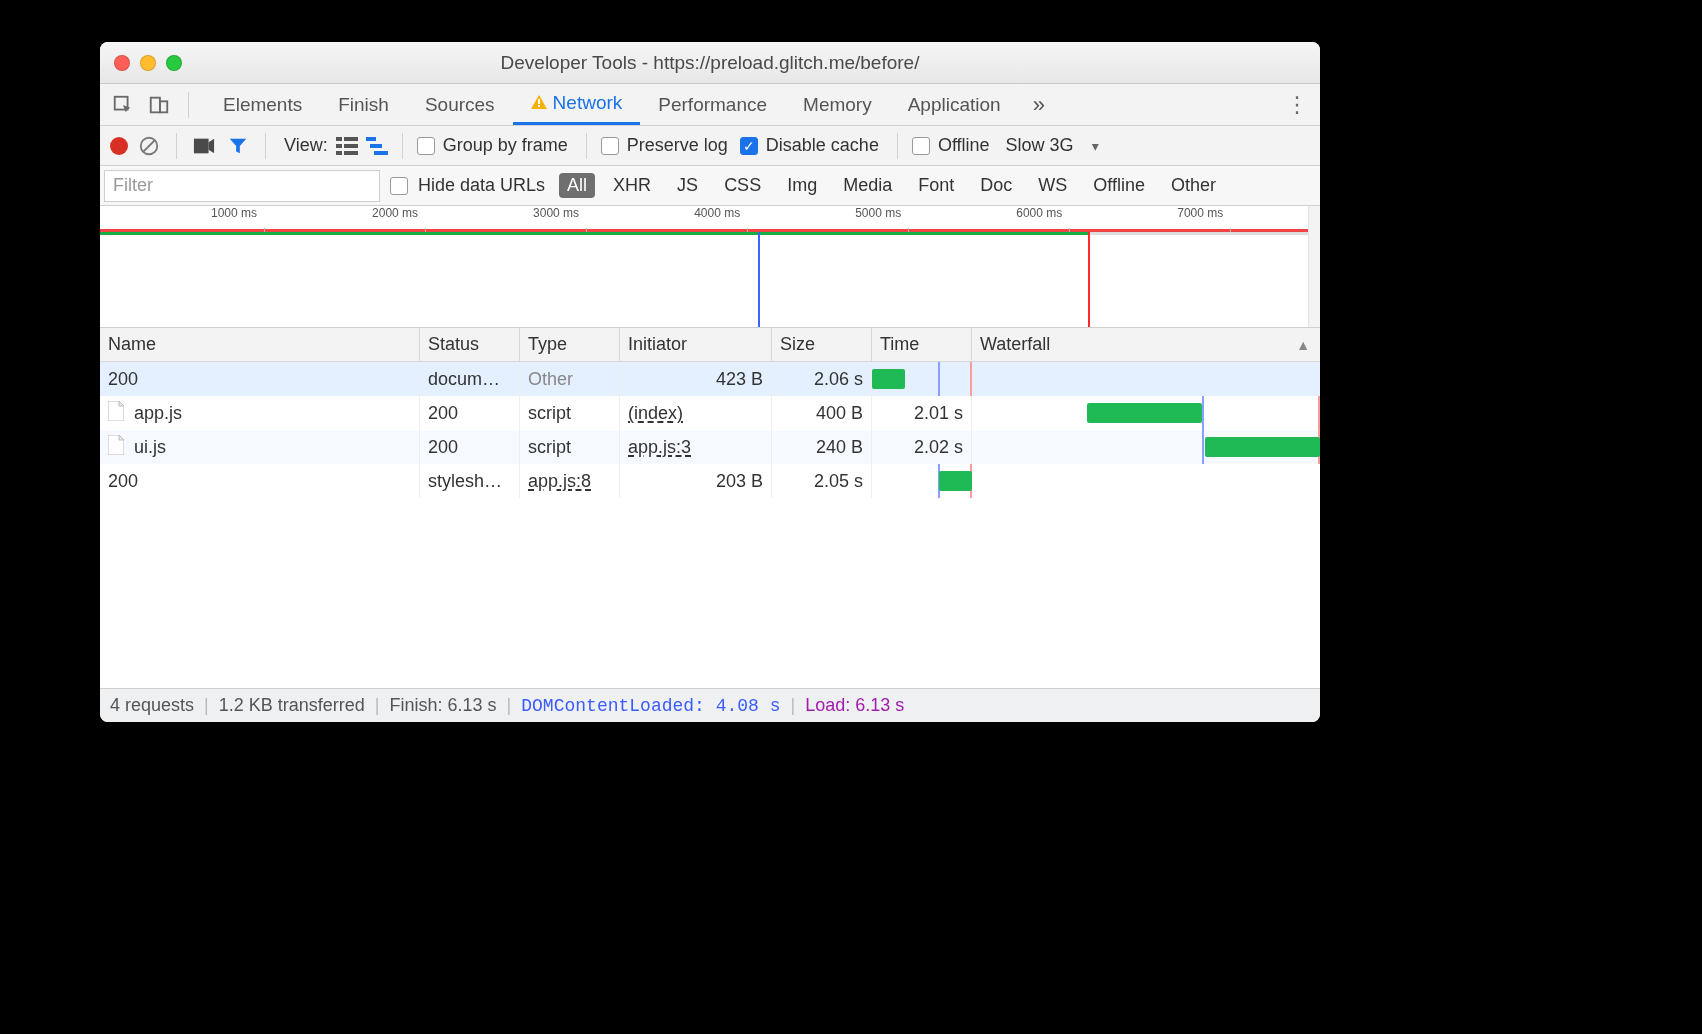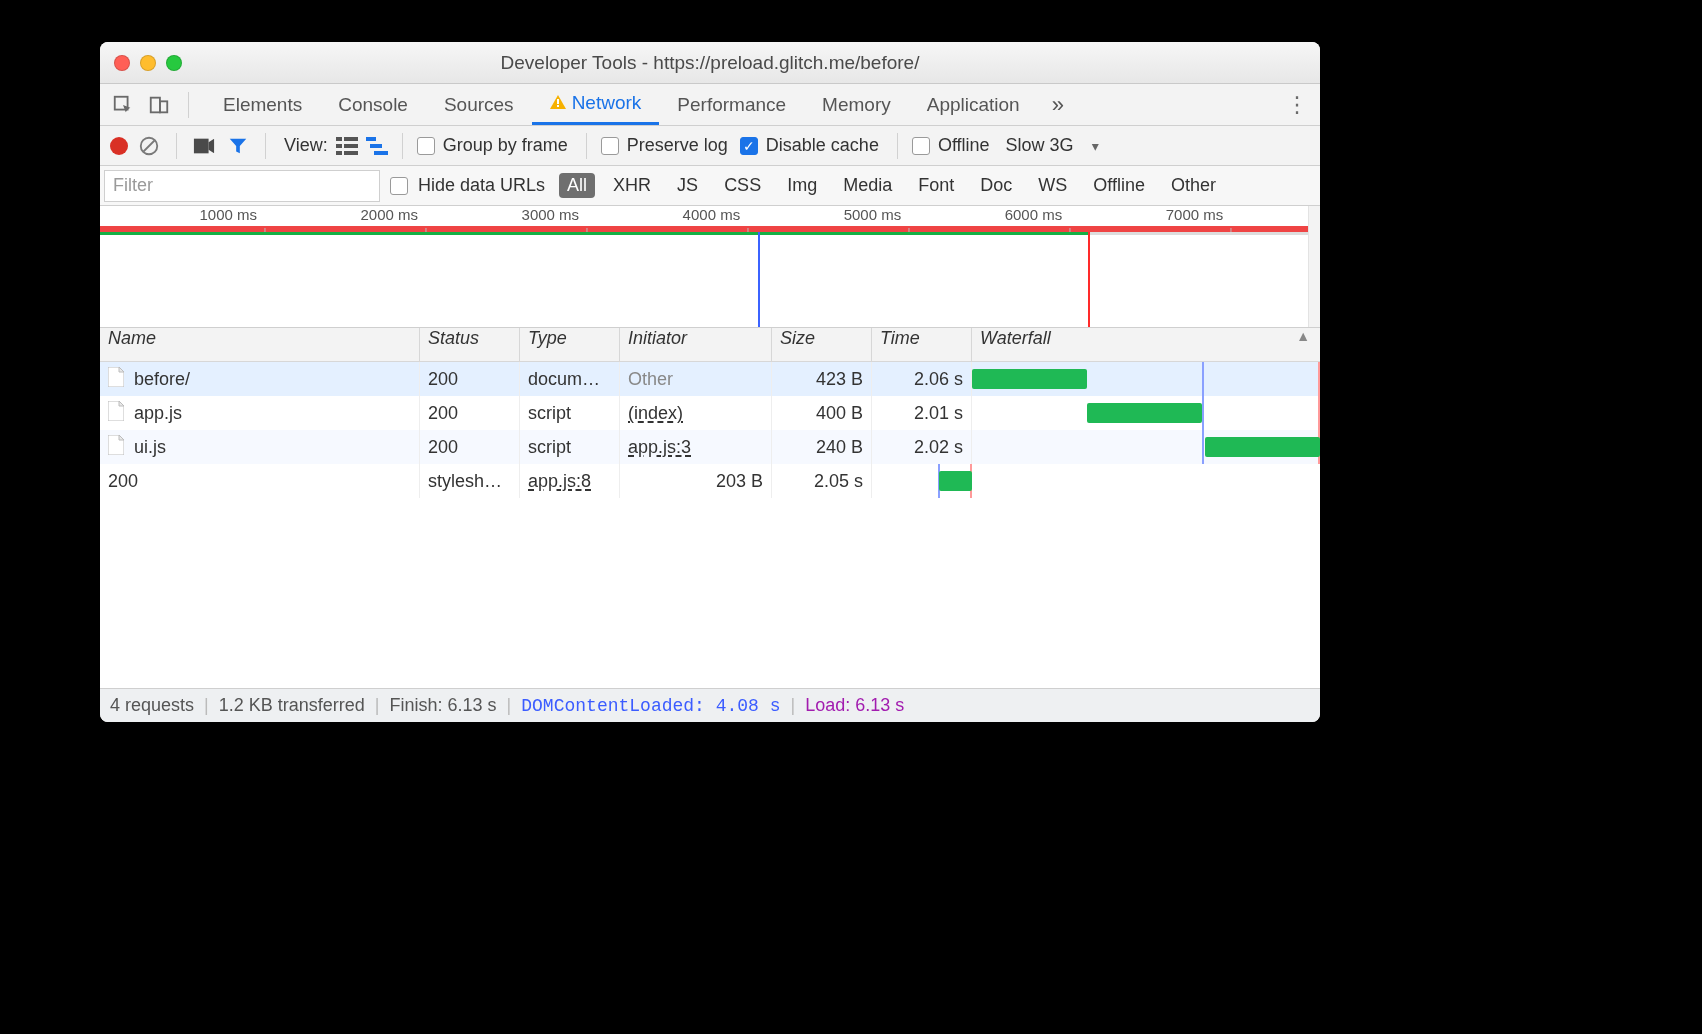--- a/index.html
+++ b/index.html
@@ -65,35 +65,35 @@
   .filter-input {
     width: 276px; height: 32px; margin-left:4px; border:1px solid #cfcfcf; background:#fff;
     padding: 0 8px; font-size:18px; color:#333;
   }
   .filter-input::placeholder { color:#9a9a9a; }
   .pill { padding: 2px 8px; border-radius: 4px; color:#333; }
   .pill.active { background:#6f6f6f; color:#fff; }
   .types { display:flex; align-items:center; gap:10px; flex-wrap:nowrap; }
   
   .overview { height: 122px; border-bottom:1px solid #cfcfcf; position:relative; background:#fff; }
-  .ov-ruler { height:26px; border-bottom:6px solid #ef4444; position:relative; font-size:15px; color:#555; }
+  .ov-ruler { height:26px; border-bottom:3px solid #ef4444; position:relative; font-size:12px; color:#555; }
   .ov-tick { position:absolute; top:0; transform:translateX(-100%); padding-right:4px; }
   .ov-tick::after { content:""; position:absolute; right:-4px; top:22px; width:1px; height:6px; background:#bbb; }
   .ov-body { position:absolute; left:0; right:0; top:26px; bottom:0; }
   .ov-baseline { position:absolute; left:0; right:0; top:0; height:3px; background:#ddd; }
   .ov-green { position:absolute; top:0; height:3px; background:#14b045; }
   .ov-vline { position:absolute; top:0; bottom:0; width:2px; }
   .ov-vline.blue { background:#3b63ff; }
   .ov-vline.red  { background:#ff2a2a; }
   .ov-right-pad { position:absolute; top:0; bottom:0; right:0; width:12px; background:#f3f3f3; border-left:1px solid #e3e3e3; }
   
   .grid { flex:1; display:flex; flex-direction:column; background:#fff; font-size:18px; color:#333; overflow:hidden; }
   .gh, .gr { display:grid; grid-template-columns: 320px 100px 100px 152px 100px 100px 1fr; }
   .gh { height:34px; background:#f3f3f3; border-bottom:1px solid #d7d7d7; }
-  .gh .cell { display:flex; align-items:flex-start; padding:0 8px; border-right:1px solid #d7d7d7; color:#333; position:relative;font-style:italic; }
+  .gh .cell { display:flex; align-items:center; padding:0 8px; border-right:1px solid #d7d7d7; color:#333; position:relative; }
   .gh .cell:last-child { border-right:none; }
   .sort-caret { position:absolute; right:10px; color:#888; font-size:14px; }
   .gbody { flex:1; overflow:auto; }
   .gr { height:34px; }
   .gr:nth-child(odd) { background:#f6f9ff; }
   .gr:nth-child(even) { background:#fff; }
   .gr.sel { background:#e4f0ff; }
   .gr .cell { display:flex; align-items:center; padding:0 8px; border-right:1px solid #eee; white-space:nowrap; overflow:hidden; text-overflow:ellipsis; }
   .gr .cell:last-child { border-right:none; }
   .cell.right { justify-content:flex-end; }
@@ -144,21 +144,21 @@
               <rect x="13" y="8" width="8" height="12"></rect>
           </svg>
         </span>
         <span class="sep"></span>
       </div>
       <div class="tabs" id="tabs">
           <div class="tab">
             <span>Elements</span>
           </div>
           <div class="tab">
-            <span>Console</span>
+            <span>Finish</span>
           </div>
           <div class="tab">
             <span>Sources</span>
           </div>
           <div class="tab active">
             <span><svg class="warn-tri" viewBox="0 0 16 14">
                 <polygon points="8,0 16,14 0,14" fill="#f6b100"></polygon>
                 <rect x="7" y="4" width="2" height="5" fill="#fff"></rect>
                 <rect x="7" y="10" width="2" height="2" fill="#fff"></rect>
               </svg></span>
@@ -292,27 +292,20 @@
         <div class="cell">
             <span>Time</span>
           </div>
         <div class="cell">
             <span>Waterfall</span>
             <span class="sort-caret">▲</span>
           </div>
       </div>
       <div class="gbody" id="gbody">
           <div class="gr sel">
-            <div class="cell">
-              <span><svg class="file-ico" viewBox="0 0 16 20">
-                  <polygon points="0,0 11,0 16,5 16,20 0,20" fill="#fff" stroke="#bcbcbc"></polygon>
-                  <polygon points="11,0 16,5 11,5" fill="#e9e9e9" stroke="#bcbcbc"></polygon>
-                </svg></span>
-              <span>before/</span>
-            </div>
             <div class="cell">200</div>
             <div class="cell">docum…</div>
             <div class="cell initiator">
               <span class="other">Other</span>
             </div>
             <div class="cell right">423 B</div>
             <div class="cell right">2.06 s</div>
             <div class="cell wf">
               <div class="vline blue" style="left: 66%;"></div>
               <div class="vline red" style="left: calc(100% - 2px);"></div>

